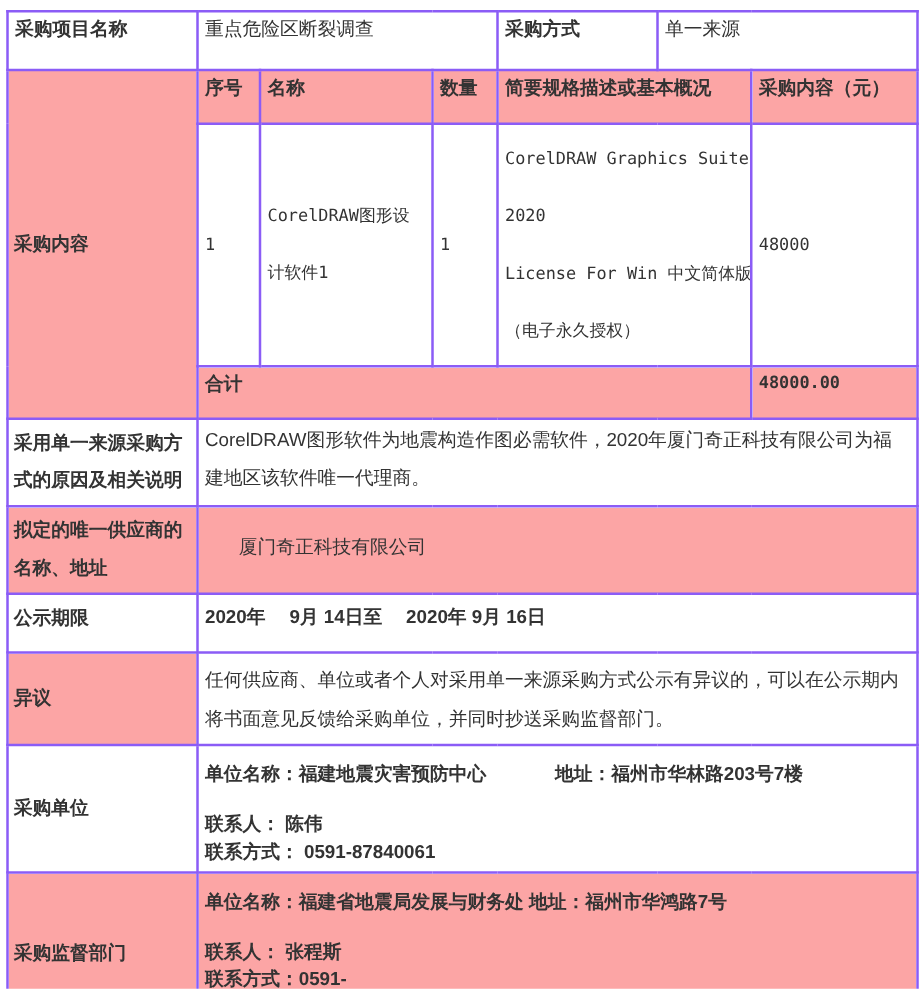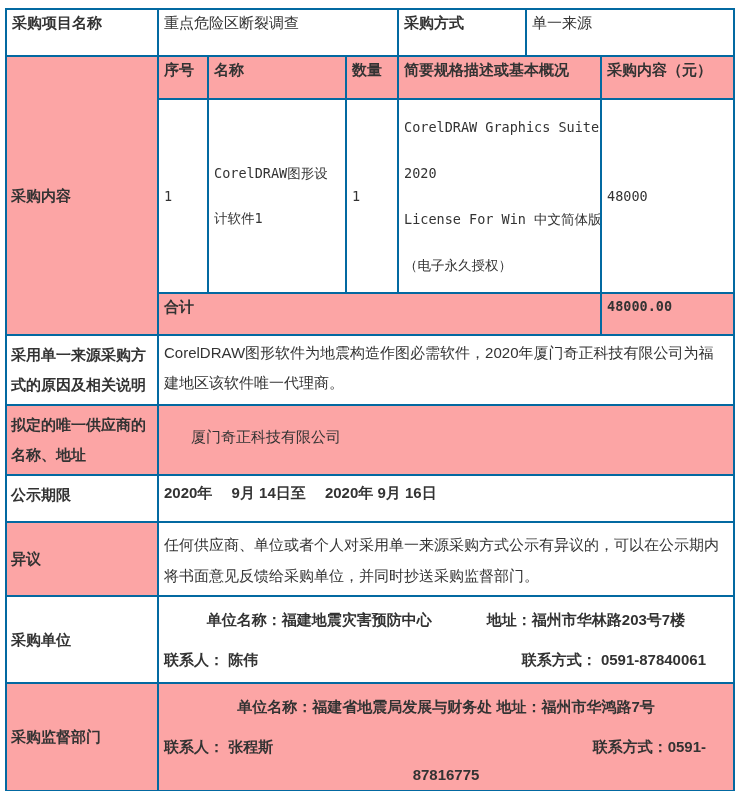--- a/index.html
+++ b/index.html
@@ -8,21 +8,21 @@
     width:736px; height:791px;
     font-family:"Liberation Sans", sans-serif;
     color:#333; font-size:15px;
     padding:8px 3px 0 5px;
   }
   table.main {
     border-collapse:collapse; table-layout:fixed;
     width:728px;
   }
   td {
-    border:2px solid #0369a1;
+    border:2px solid #8b5cf6;
     padding:4px 5px;
     vertical-align:top;
     overflow:hidden;
     word-break:break-all;
   }
   .shade { background:#fca5a5; }
   .b { font-weight:bold; }
   .mid { vertical-align:middle; }
   .mono { font-family:"DejaVu Sans Mono", monospace; font-size:13.5px; }
   .label-cell { font-weight:bold; line-height:30px; padding-left:4px; }
@@ -37,22 +37,22 @@
   .rpurchaser { height:87px; }
   .rsupervisor { height:96px; }
   .spec-line { line-height:46px; white-space:nowrap; }
   .name-cell { line-height:45px; }
   .two-line { line-height:30px; }
   .objection-text { line-height:31px; padding-top:6px; }
   .reason-text { line-height:30px; padding-top:2px; }
   .supplier-val { padding:22px 0 0 32px; }
   .period-val { font-weight:bold; padding-top:8px; }
   .contact-block { padding-top:8px; font-weight:bold; }
-  .contact-line1 { display:flex; gap:55px; line-height:22px;justify-content:center; }
-  .contact-line2 { display:flex; justify-content:space-between; padding-right:22px; margin-top:18px; line-height:22px; }
+  .contact-line1 { display:flex; gap:55px; line-height:22px; }
+  .contact-line2 { display:flex; justify-content:space-between; padding-right:22px; margin-top:18px; line-height:22px;flex-direction:column; }
   .phone-wrap { margin-top:6px; line-height:22px;text-align:center; }
   .total-label { font-weight:bold; }
   .total-val { font-weight:bold; }
 </style>
 </head>
 <body>
 
 <table class="main">
   <colgroup>
     <col style="width:152px">

